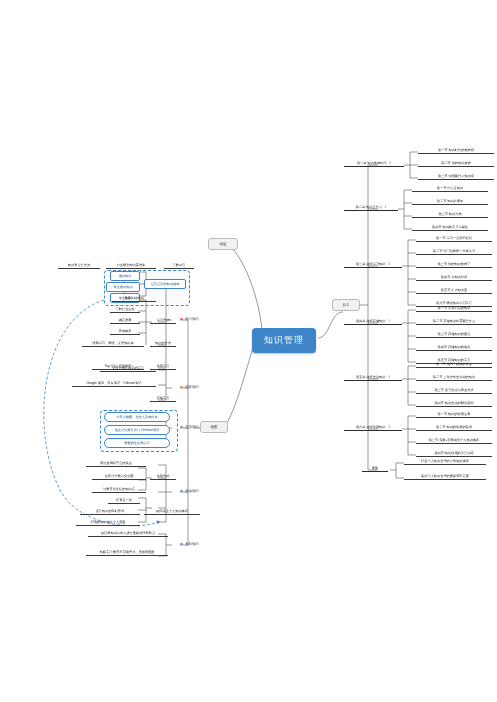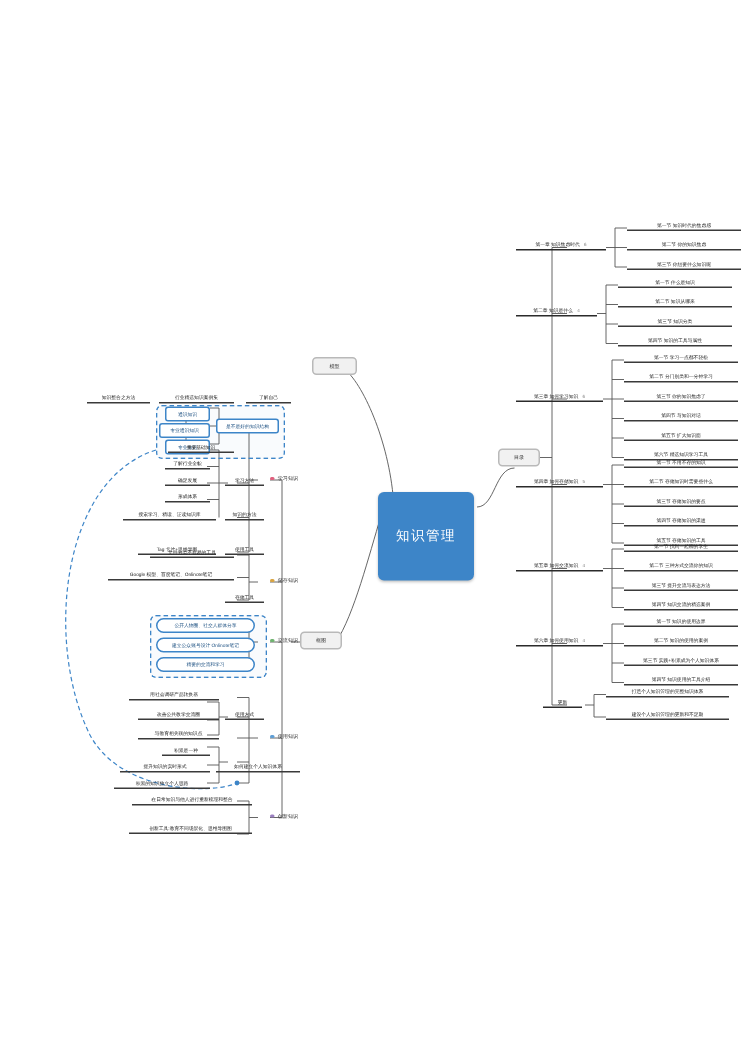--- a/index.html
+++ b/index.html
@@ -9,21 +9,21 @@
     overflow:hidden;position:relative;
   }
   #canvas{position:absolute;left:0;top:0;width:497px;height:702px;}
   svg.wires{position:absolute;left:0;top:0;width:497px;height:702px;pointer-events:none;}
 
   .node{position:absolute;box-sizing:border-box;white-space:nowrap;}
 
   
   .root{
     background:#3d85c8;color:#fff;border-radius:4px;
-    font-size:9px;padding:23px 12px;letter-spacing:1px;
+    font-size:9px;padding:6px 12px;letter-spacing:1px;
     box-shadow:0 1px 2px rgba(0,0,0,.25);
   }
   
   .pill{
     background:#f1f1f1;border:1px solid #b9b9b9;border-radius:3px;
     font-size:3.4px;color:#333;padding:3px 7px;text-align:center;
   }
   
   .leaf{
     font-size:3.2px;color:#222;padding:0 2px 1px 2px;

